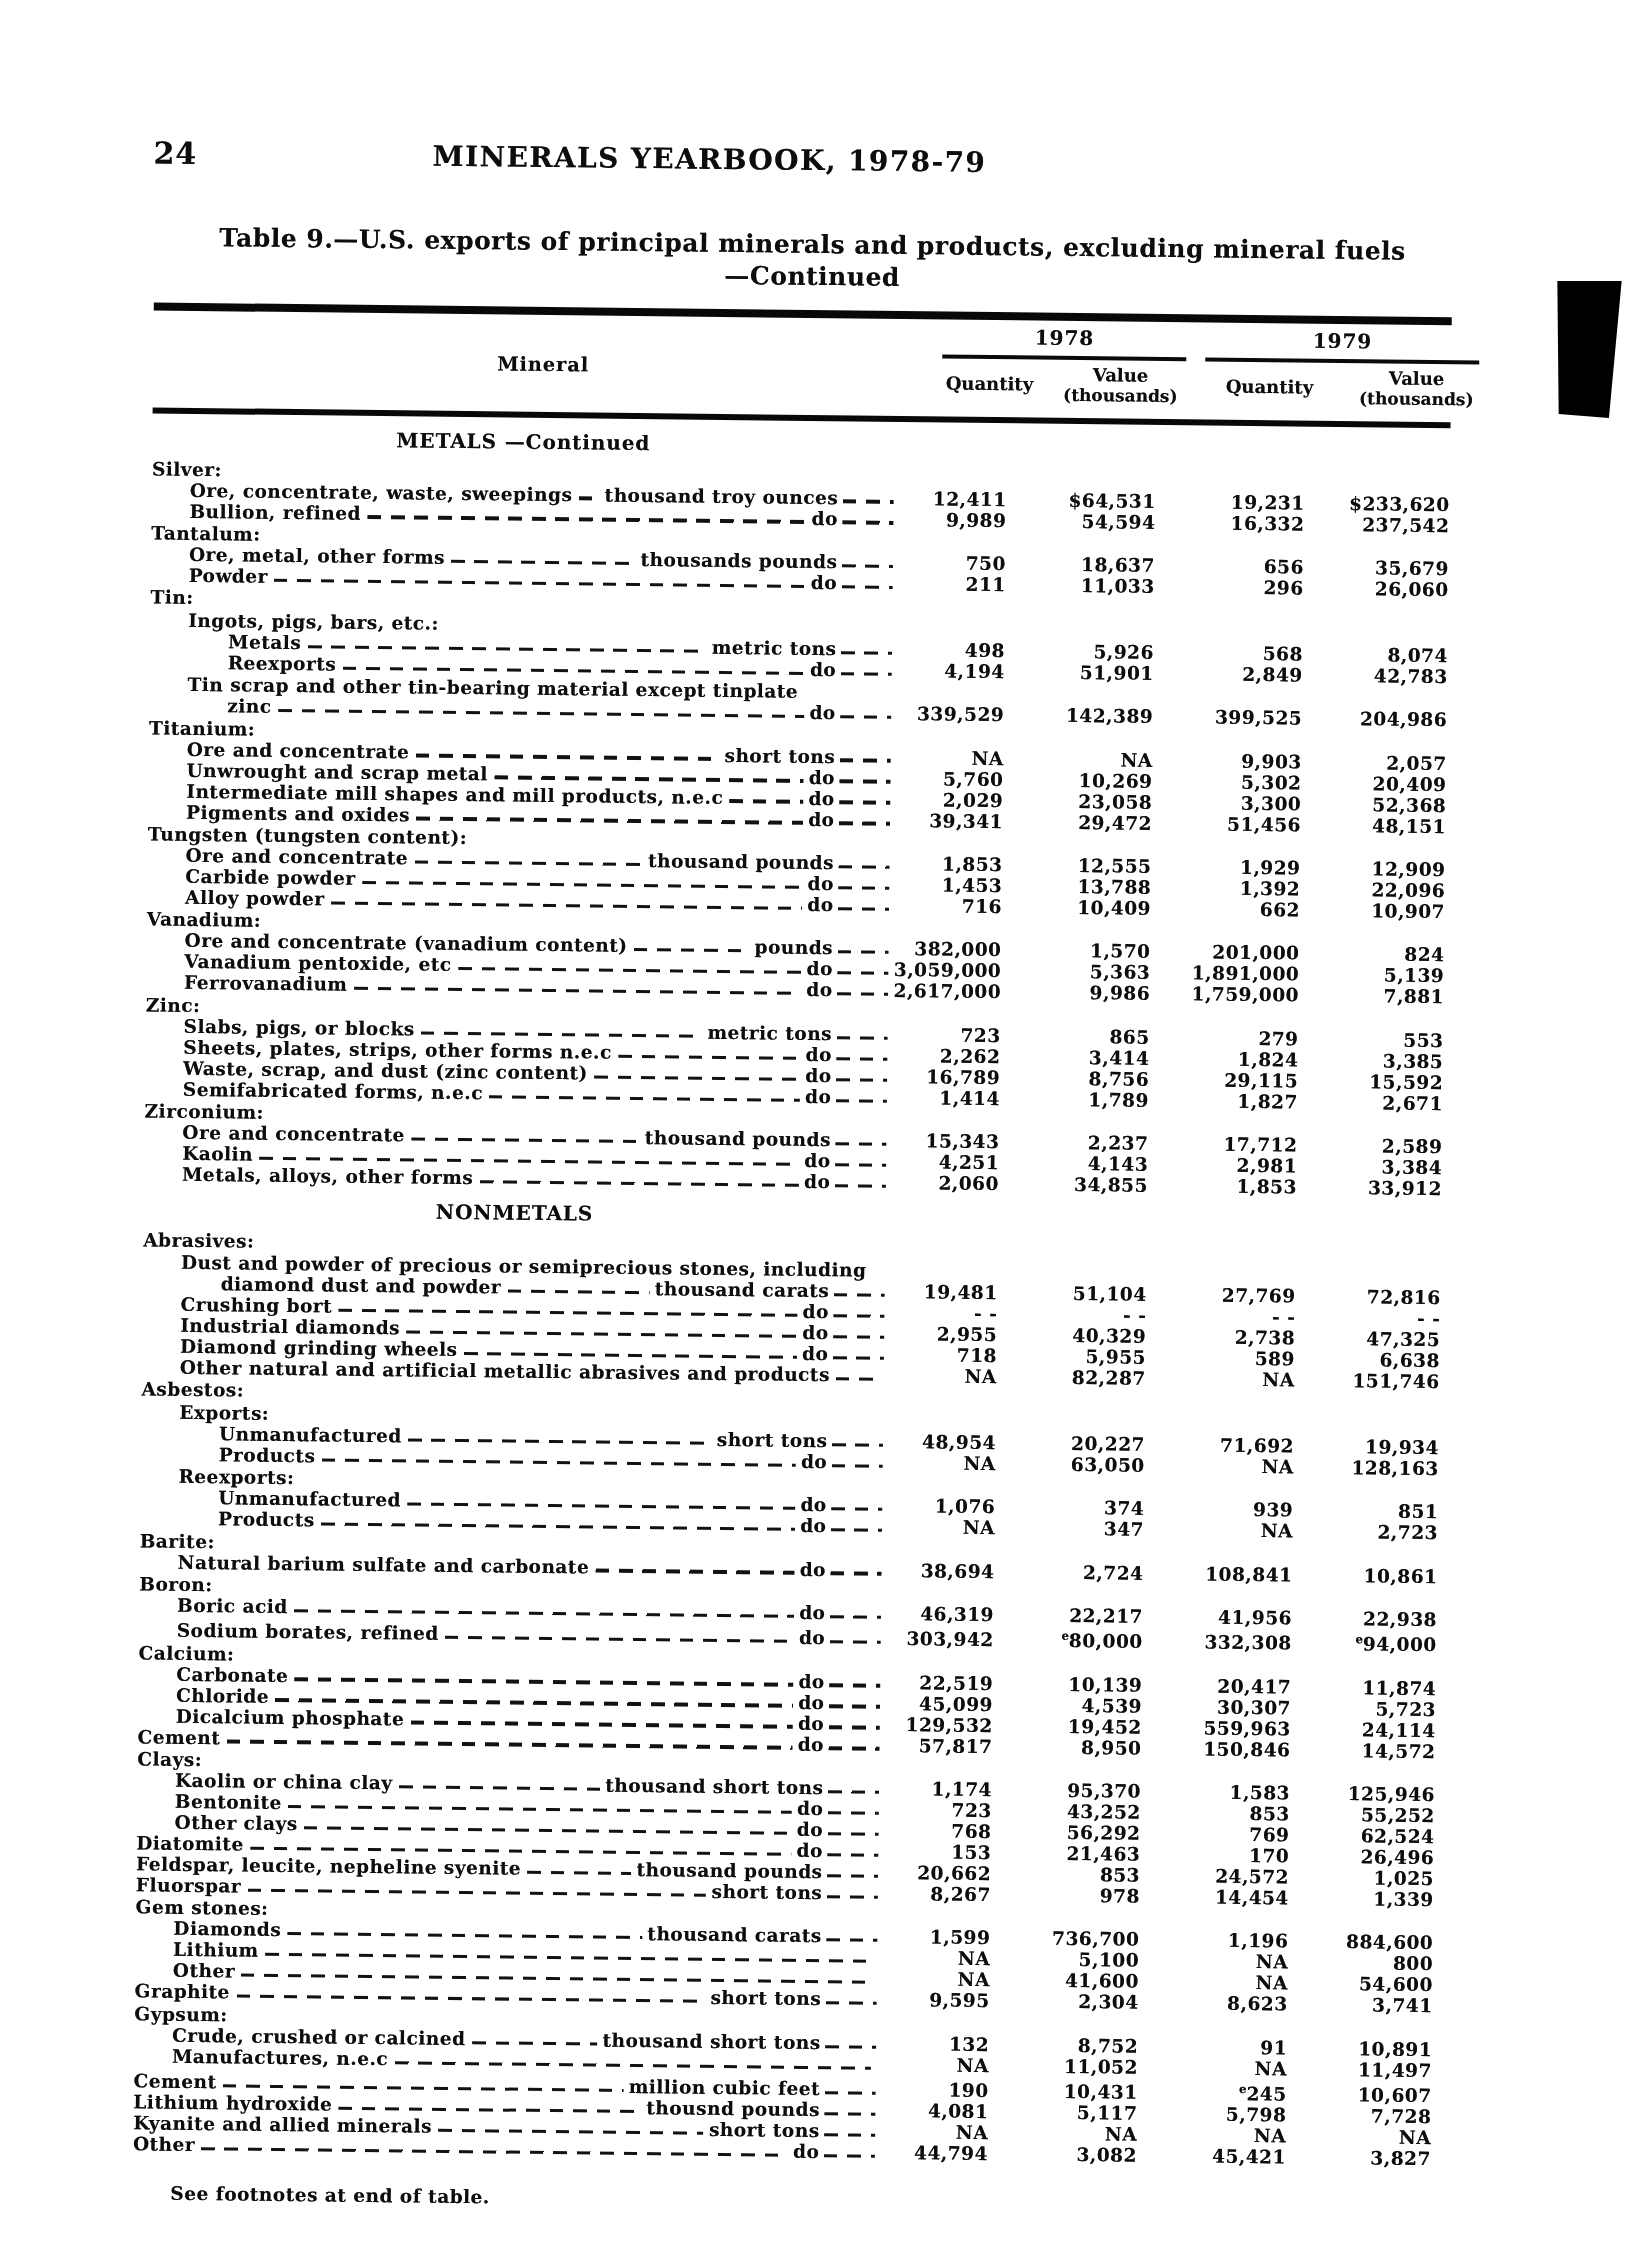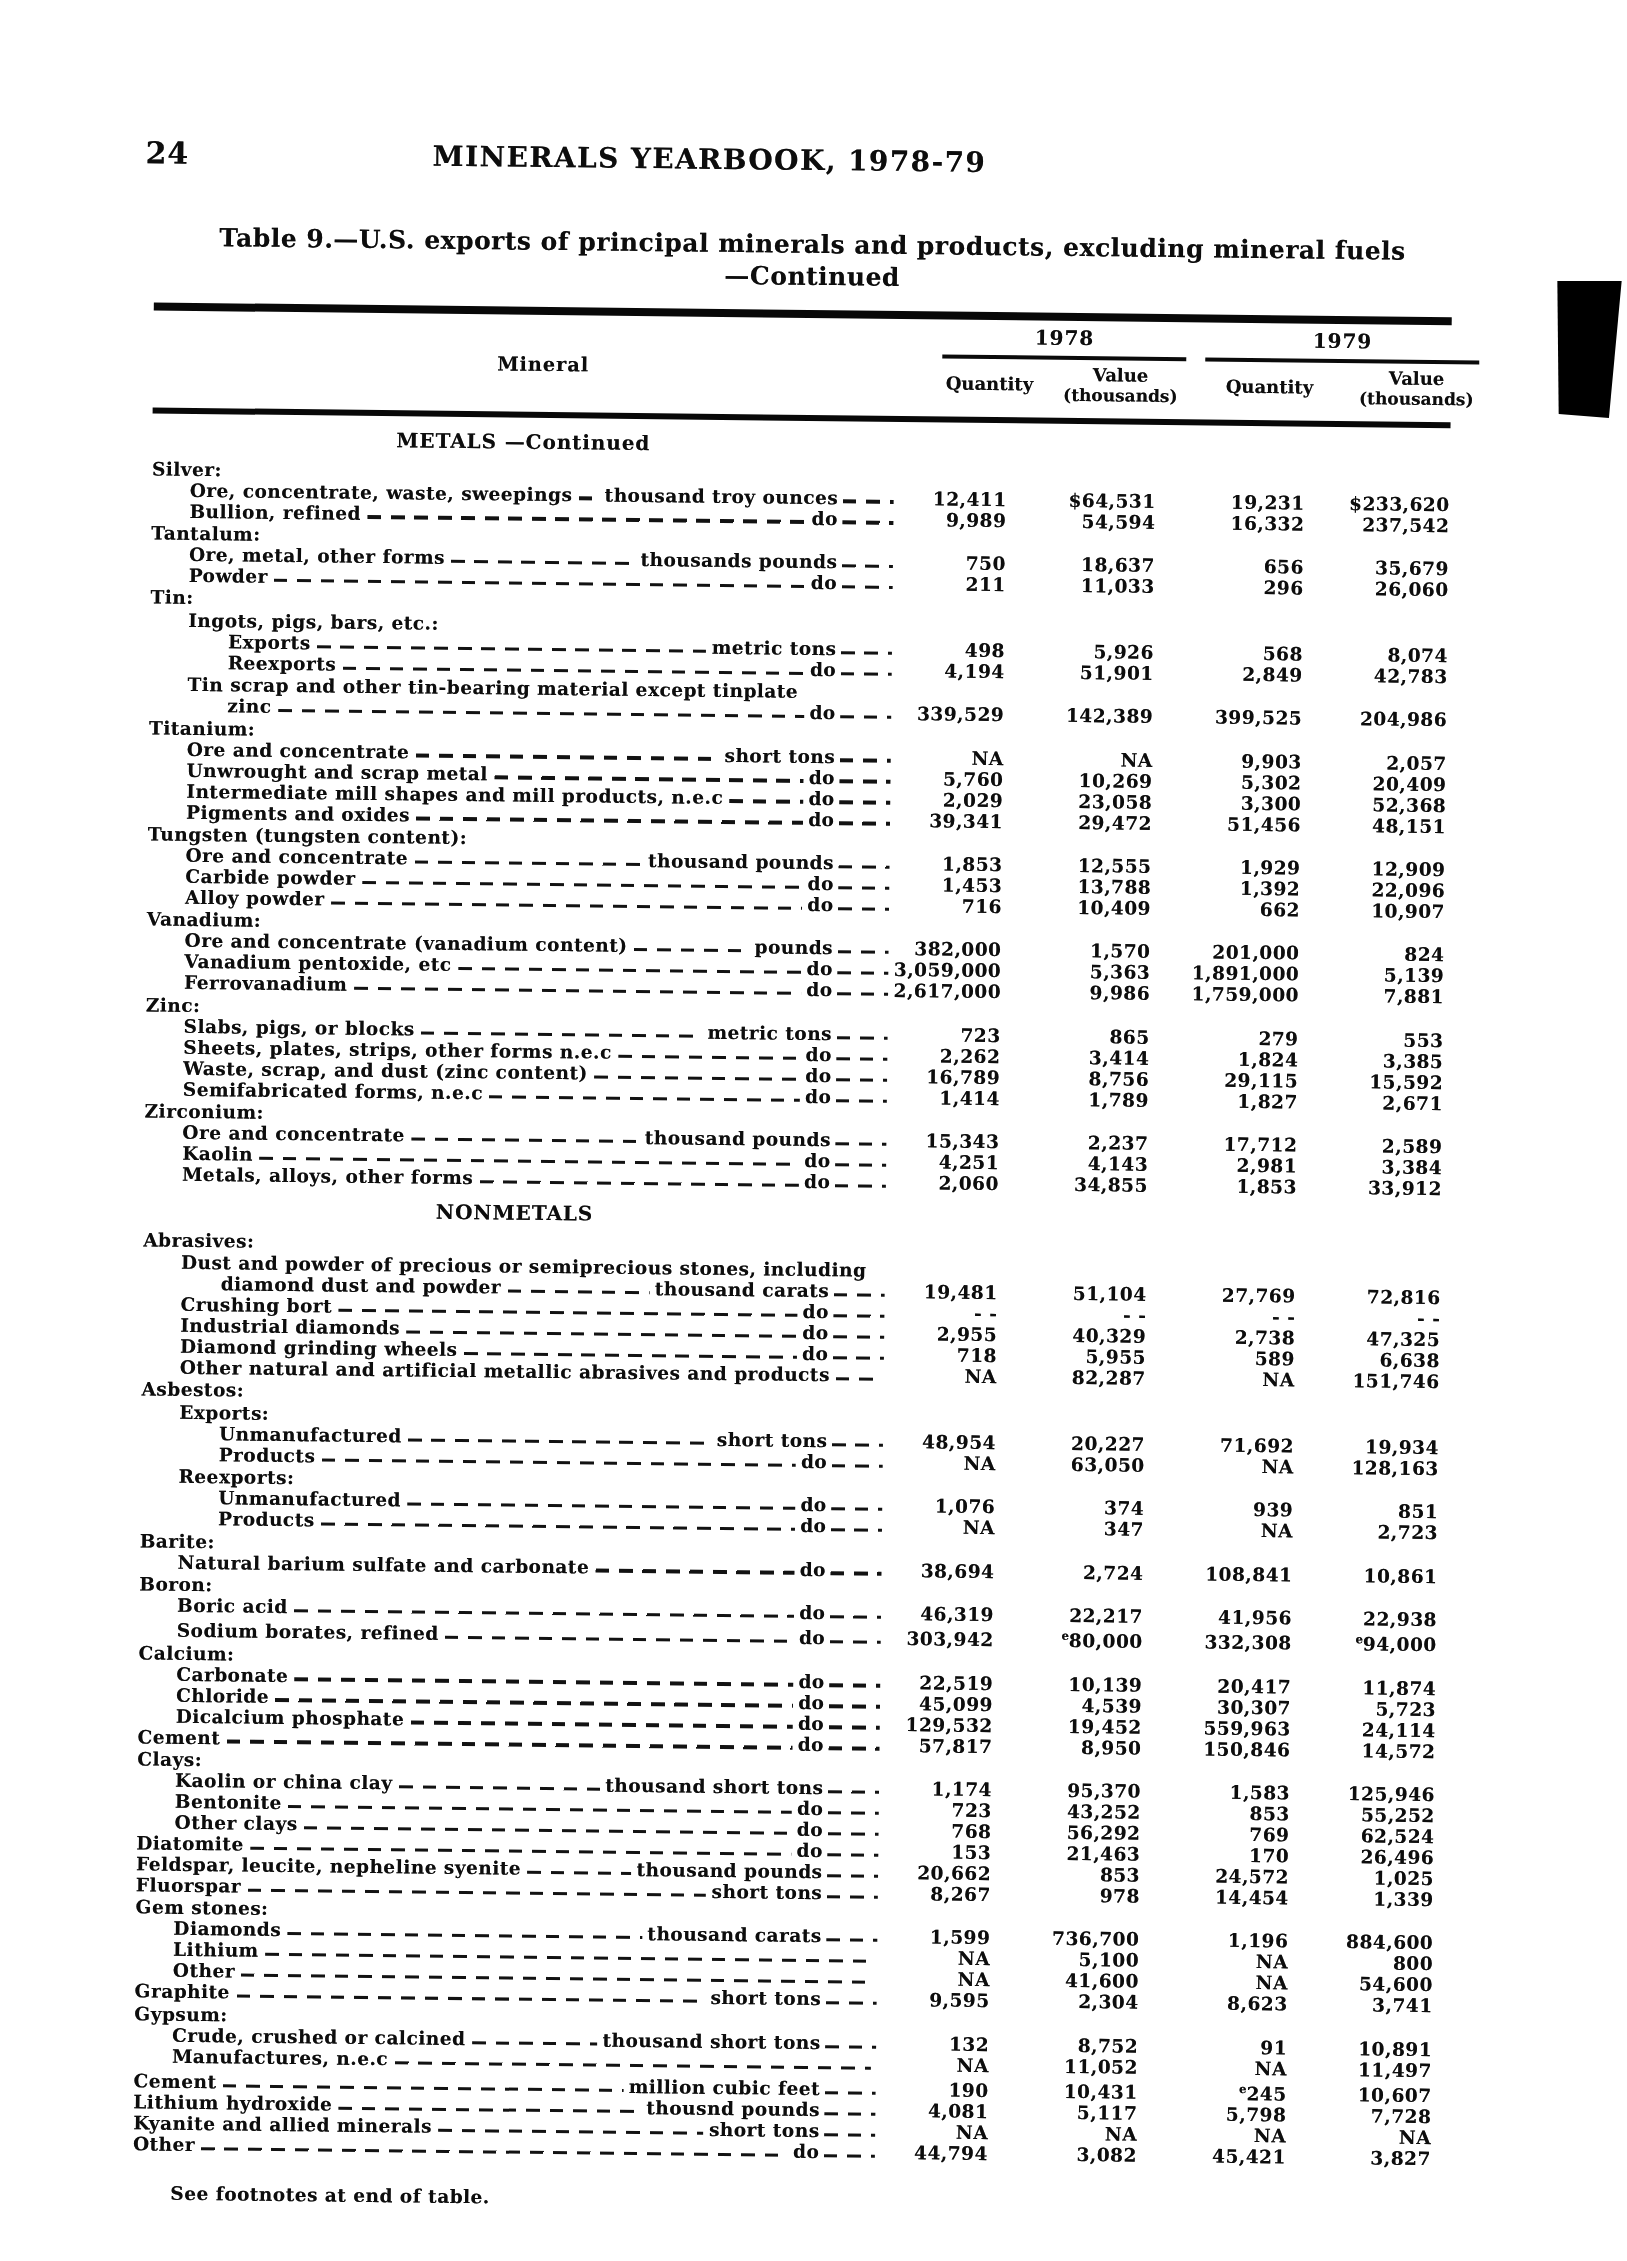--- a/index.html
+++ b/index.html
@@ -3,21 +3,21 @@
 <meta charset="utf-8">
 <style>
   html,body{margin:0;padding:0;background:#e8e8e8;}
   .page{
     position:relative; width:1628px; height:2492px; background:#ffffff;
     overflow:hidden; color:#0d0d0d;
     font-family:"DejaVu Serif","Liberation Serif",serif; font-weight:700;
   }
   .tilt{position:absolute; inset:0; transform:rotate(0.65deg); transform-origin:113px 113px;}
   .running-head{position:absolute; top:135px; left:0; width:100%; height:41px;}
-  .page-number{position:absolute; left:146px; top:0; font-size:30px; letter-spacing:0.9px;}
+  .page-number{position:absolute; left:154px; top:0; font-size:30px; letter-spacing:0.9px;}
   .run-title{position:absolute; left:0; top:0.9px; width:1420px; text-align:center; font-size:28px; letter-spacing:1.4px;}
   .table-title{position:absolute; top:221px; left:45px; width:1538px; text-align:center;
     font-size:25px; line-height:32px; letter-spacing:0.5px;}
   .mtable{position:absolute; top:302px; left:156px; width:1298px;}
   .rule-top{height:7.7px; background:#080808;}
   .rule-head{height:6.3px; background:#080808; margin-bottom:12.7px;}
   .thead{position:relative; height:97px; font-size:18px;}
   .mineral-head{position:absolute; left:0; top:38px; width:780px; text-align:center; font-size:19.4px; letter-spacing:0.9px;}
   .ygroup{position:absolute; top:5.4px;}
   .g78{left:780px; width:262px;}
@@ -138,21 +138,21 @@
             <span class="unit txt">do</span>
             <span class="tail"></span>
             <span class="cell txt c0">211</span>
             <span class="cell txt c1">11,033</span>
             <span class="cell txt c2">296</span>
             <span class="cell txt c3">26,060</span>
           </div>
           <div class="row head txt ind0">Tin:</div>
           <div class="row head txt ind1">Ingots, pigs, bars, etc.:</div>
           <div class="row data ind2">
-            <span class="lbl txt">Exports</span>
+            <span class="lbl txt">Metals</span>
             <span class="leader"></span>
             <span class="unit txt">metric tons</span>
             <span class="tail"></span>
             <span class="cell txt c0">498</span>
             <span class="cell txt c1">5,926</span>
             <span class="cell txt c2">568</span>
             <span class="cell txt c3">8,074</span>
           </div>
           <div class="row data ind2">
             <span class="lbl txt">Reexports</span>

